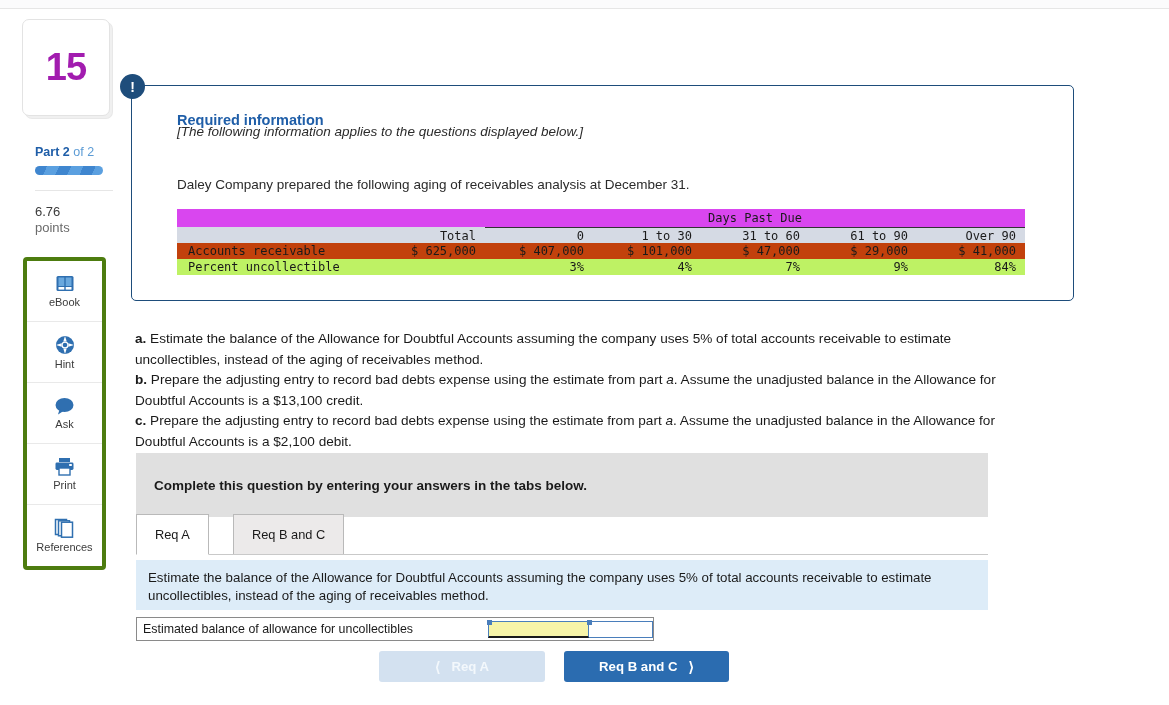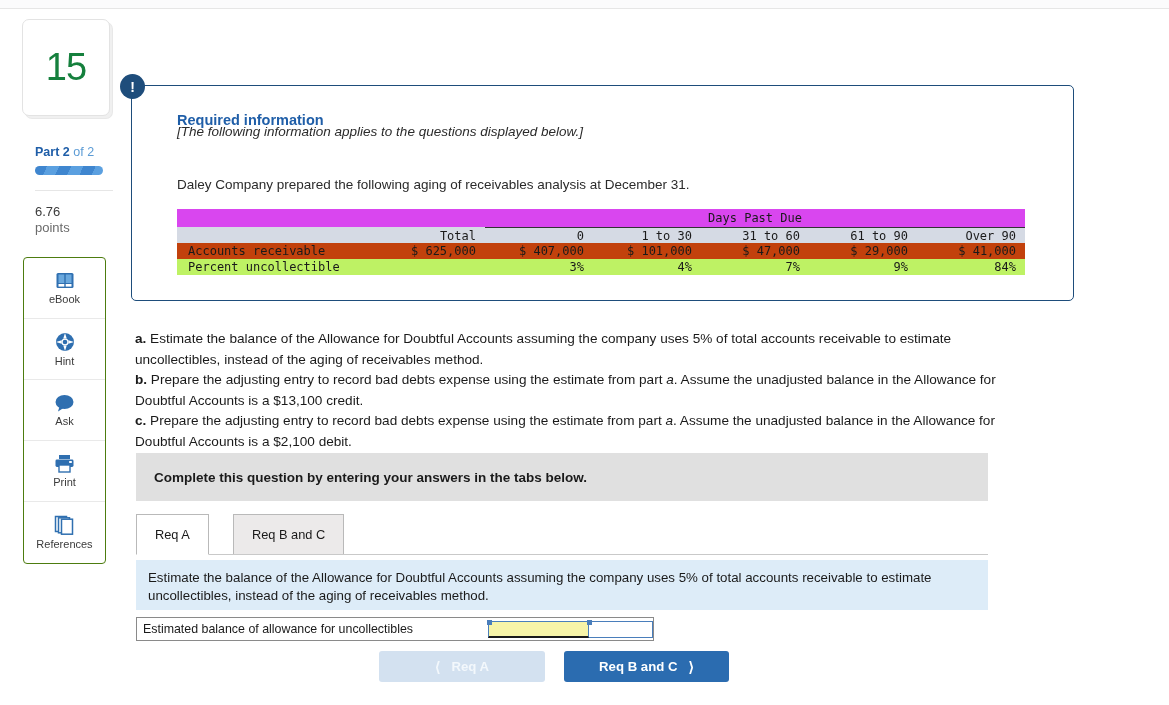--- a/index.html
+++ b/index.html
@@ -19,41 +19,41 @@
   }
 
   
   .rail { position:absolute; left:22px; top:19px; width:92px; }
   .qnum-card {
     width:88px; height:97px; background:#fff;
     border:1px solid #e3e3e3; border-radius:7px;
     display:flex; align-items:center; justify-content:center;
     box-shadow: 3px 3px 0 -1px #f0f0f0, 3px 3px 0 0 #e8e8e8;
   }
-  .qnum-card span { font-size:38px; color:#15803d; font-weight:400; letter-spacing:-1px;}
+  .qnum-card span { font-size:38px; color:#a21caf; font-weight:700; letter-spacing:-1px;}
 
   .part-line { margin-top:29px; font-size:12.5px; color:#2f6fb0; padding-left:13px;}
   .part-line b { color:#1f5ea8; font-weight:700; }
   .part-line .of { color:#5b9bd5; font-weight:400; }
 
   .progress {
     margin-top:7px; margin-left:13px; width:68px; height:9px;
     border-radius:5px; overflow:hidden;
     background:#4a90d9;
     background-image: repeating-linear-gradient(115deg,
       #3f86cf 0px, #3f86cf 11px, #5ba0e0 11px, #5ba0e0 22px);
   }
   .rail-div { margin:15px 0 0 13px; width:78px; height:1px; background:#e6e6e6; }
   .pts { margin-top:13px; padding-left:13px; font-size:13px; color:#4d4d4d; line-height:16px;}
   .pts .v { color:#3b3b3b; }
   .pts .l { color:#6b6b6b; }
 
   .toolbox {
     margin-top:21px; margin-left:1px; width:83px;
-    border:1px solid #4d7c0f; border-radius:4px; background:#fff;
+    border:4px solid #4d7c0f; border-radius:4px; background:#fff;
   }
   .tool {
     height:61px; border-bottom:1px solid #e9e9e9;
     display:flex; flex-direction:column; align-items:center; justify-content:center; gap:3px;
     cursor:pointer;
   }
   .tool:last-child { border-bottom:none; }
   .tool .lbl { font-size:11px; color:#3b3b3b; }
   .tool svg { display:block; }
 
@@ -91,21 +91,21 @@
   
   .qtext {
     position:absolute; left:135px; top:329px; width:905px;
     font-size:13.6px; color:#1a1a1a; line-height:20.5px;
   }
   .qtext b { font-weight:700; }
   .qtext i { font-style:italic; }
 
   
   .completebar {
-    position:absolute; left:136px; top:453px; width:852px; height:48px;
+    position:absolute; left:136px; top:453px; width:852px; height:64px;
     background:#e0e0e0; display:flex; align-items:center;
   }
   .completebar span { padding-left:18px; font-size:13.5px; font-weight:700; color:#1a1a1a; }
 
   
   .tabstrip { position:absolute; left:136px; top:514px; width:852px; height:42px; }
   .tab {
     position:absolute; top:0; height:41px; padding:0 18px;
     display:flex; align-items:center; justify-content:center;
     border:1px solid #b9b9b9; font-size:12.8px; color:#1a1a1a; cursor:pointer;

